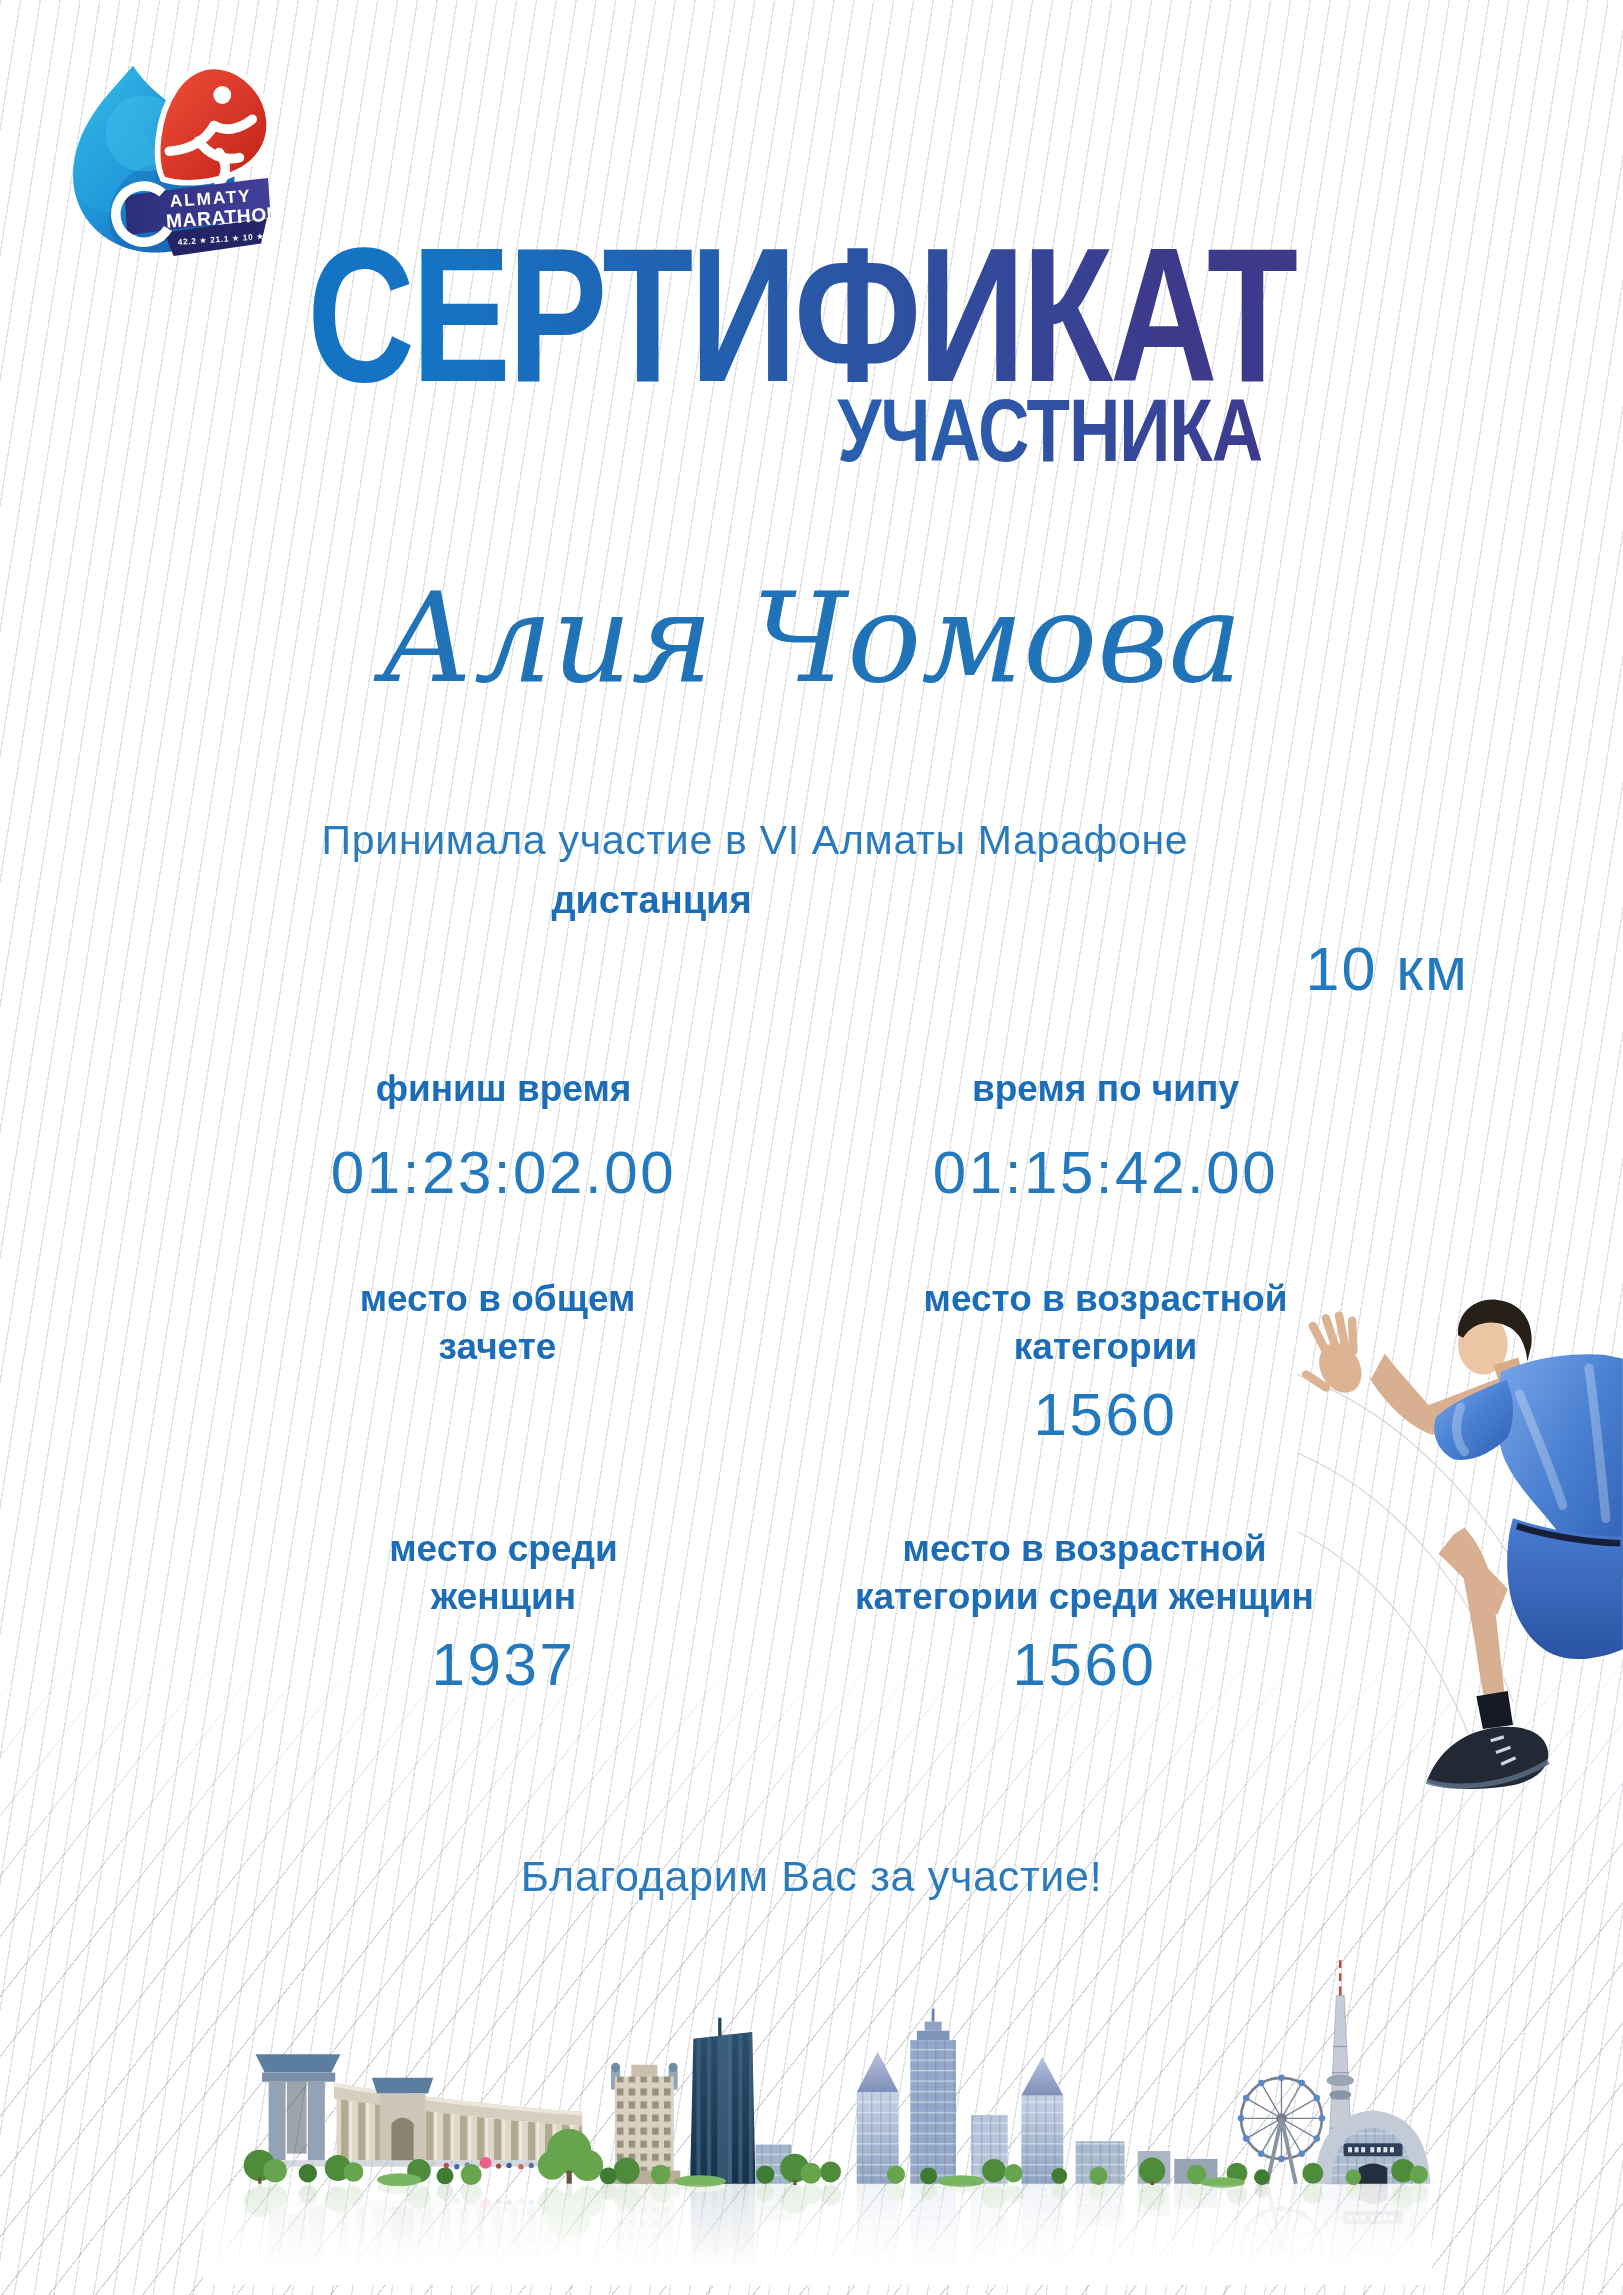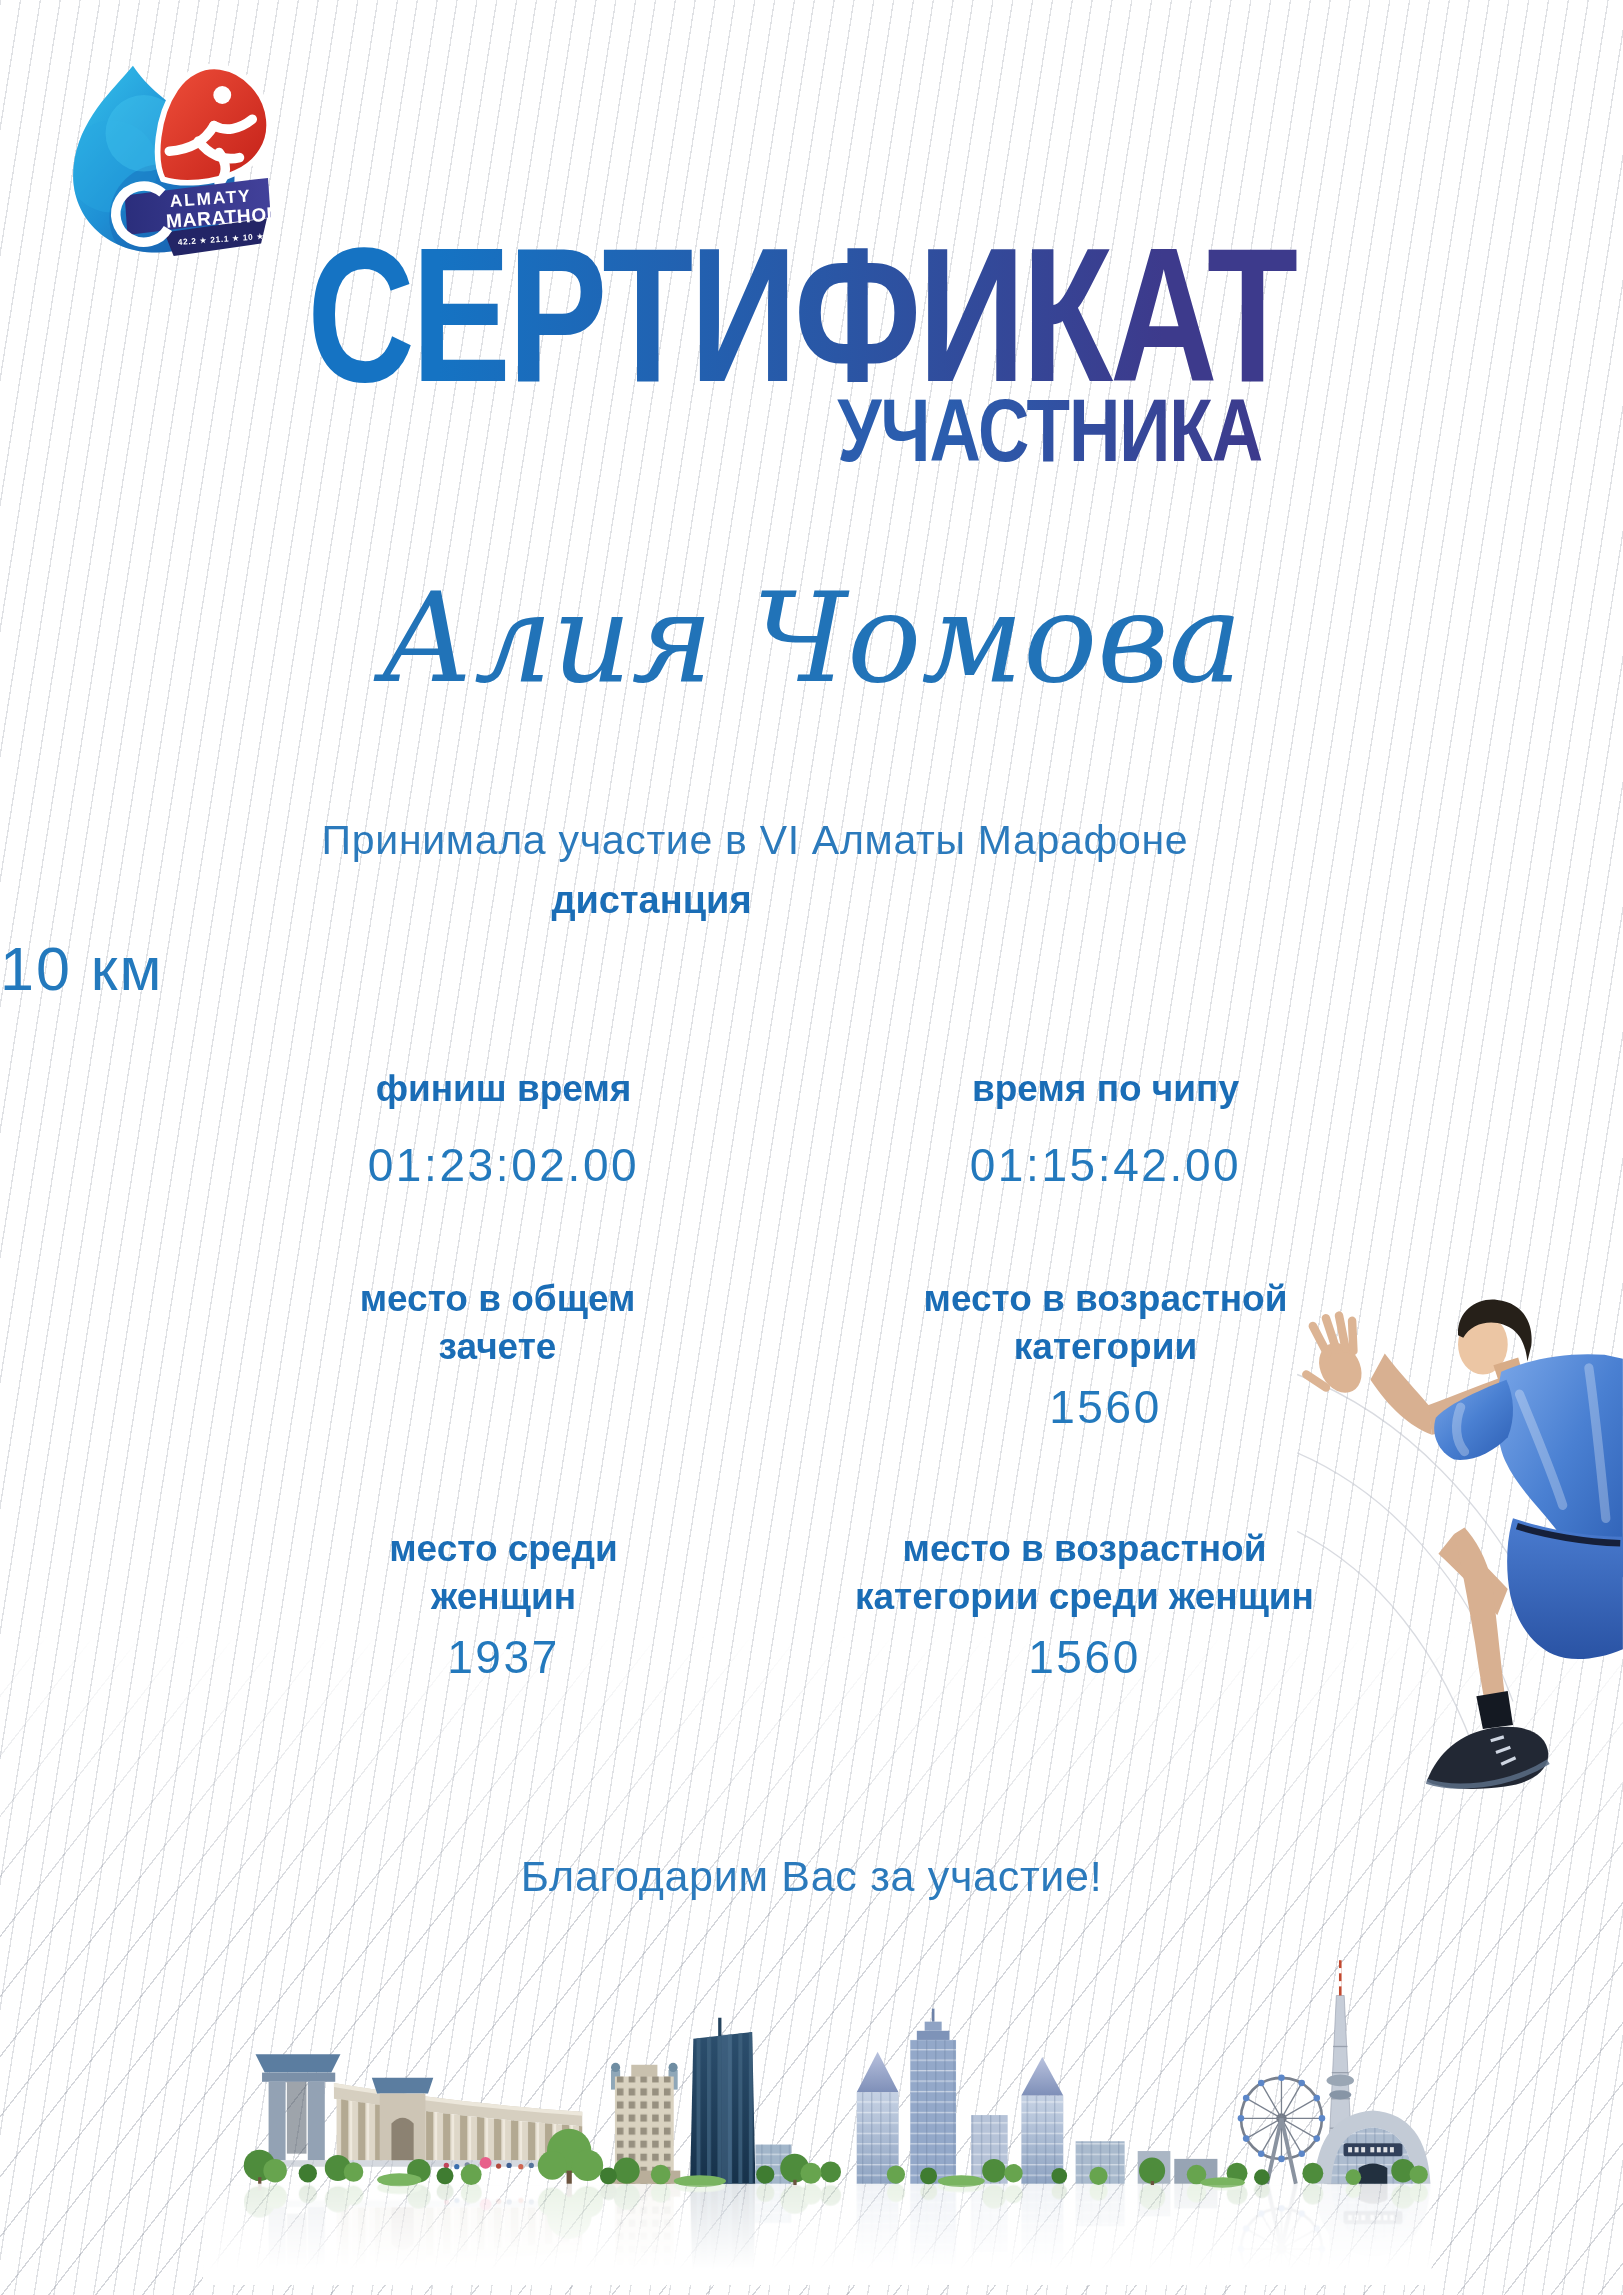--- a/index.html
+++ b/index.html
@@ -13,25 +13,25 @@
       -webkit-mask-image:linear-gradient(to bottom, transparent 0, #000 275px);
       mask-image:linear-gradient(to bottom, transparent 0, #000 275px);}
   .logo{position:absolute;left:67px;top:58px;width:211px;height:201px;}
   .titles{position:absolute;left:0;top:216px;width:1623px;height:275px;}
   .name{position:absolute;left:0;top:568px;width:1623px;text-align:center;
         font:italic 400 123px/1.15 "DejaVu Serif",serif;color:#2173b8;}
   .participation{position:absolute;left:0;top:816px;width:1510px;text-align:center;
         font-weight:300;font-size:41px;line-height:1.2;color:#2b7abc;letter-spacing:0.7px;}
   .dist-label{position:absolute;left:0;top:879px;width:1303px;text-align:center;
         font-weight:700;font-size:38px;color:#1a6db6;}
-  .dist-value{position:absolute;left:0;top:934px;width:1469px;text-align:left;
+  .dist-value{position:absolute;left:0;top:934px;width:1469px;text-align:right;
         font-weight:300;font-size:61px;color:#2379bd;letter-spacing:2px;}
   .stat{position:absolute;text-align:center;}
   .stat .lbl{font-weight:700;font-size:37px;line-height:1.3;color:#1a6db6;margin:0 auto;}
-  .stat .val{font-weight:300;font-size:46px;color:#2379bd;letter-spacing:2.6px;margin-top:9.2px;}
+  .stat .val{font-weight:300;font-size:60px;color:#2379bd;letter-spacing:2.6px;margin-top:9.2px;}
   #s1{left:170px;top:1065px;width:667px;}
   #s2{left:772px;top:1065px;width:667px;}
   #s3{left:164px;top:1275px;width:667px;}
   #s4{left:772px;top:1275px;width:667px;}
   #s5{left:170px;top:1525px;width:667px;}
   #s6{left:751px;top:1525px;width:667px;}
   #s1 .val,#s2 .val{margin-top:25px;}
   #s3 .lbl{max-width:307px;}
   #s4 .lbl{max-width:405px;}
   #s5 .lbl{max-width:307px;}

